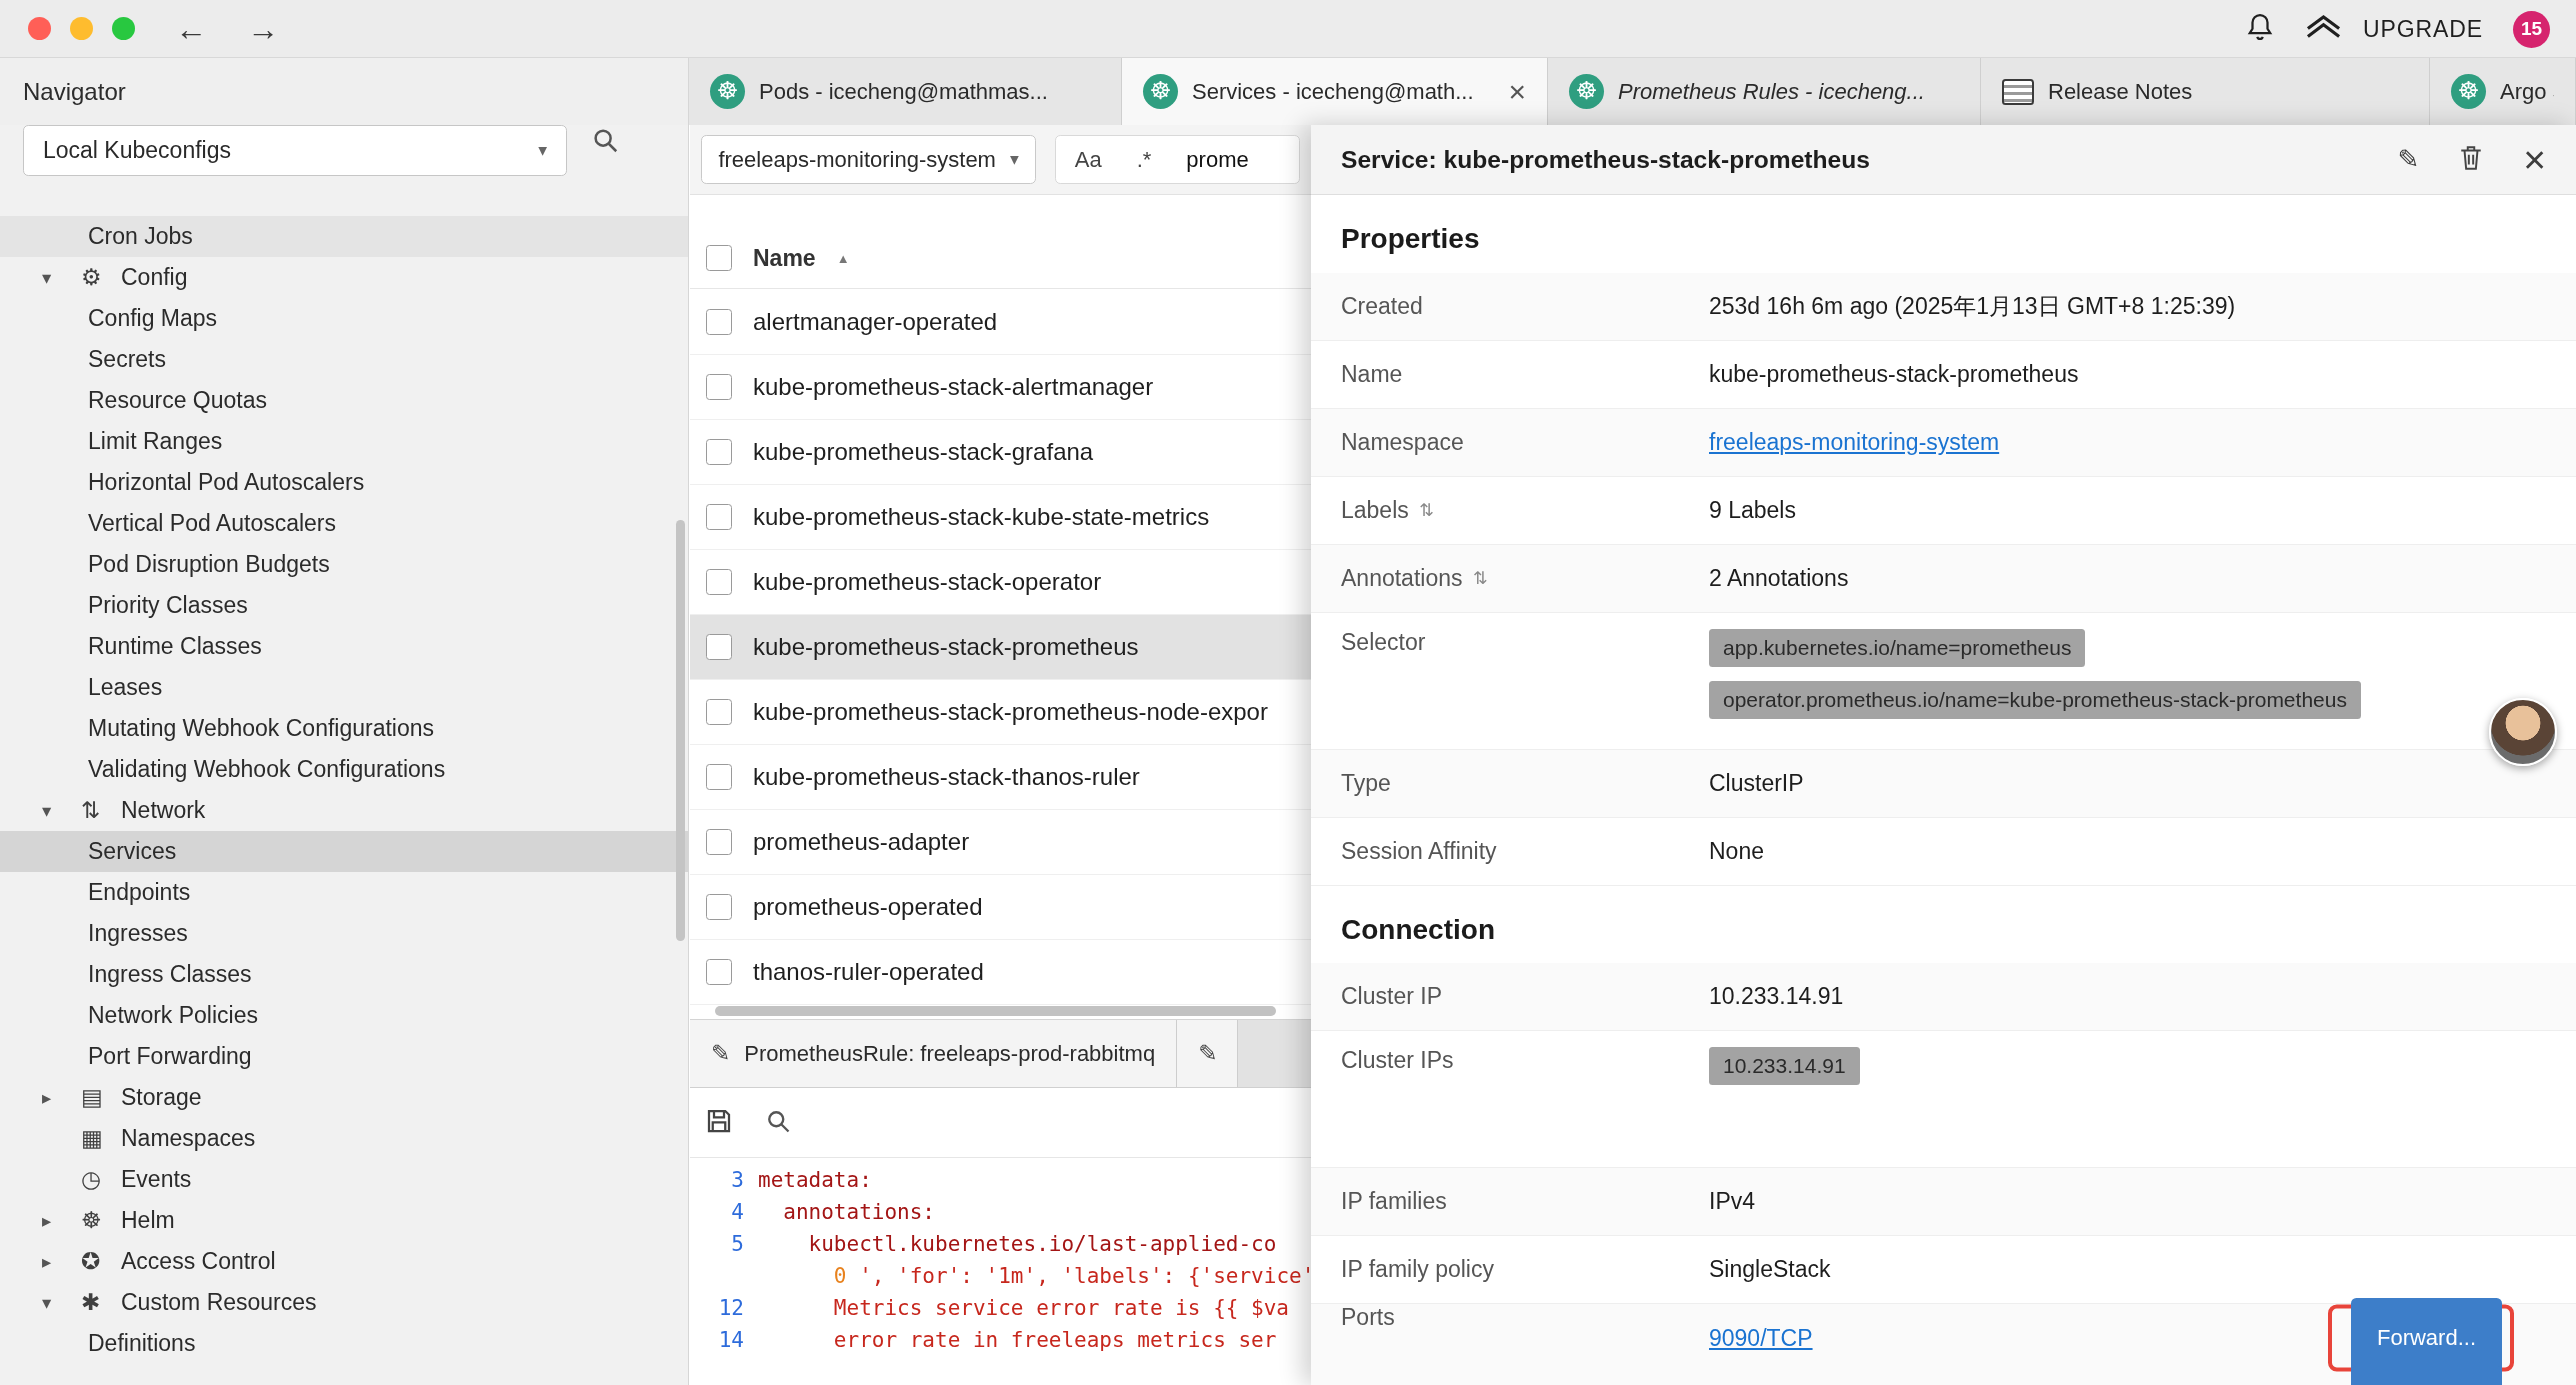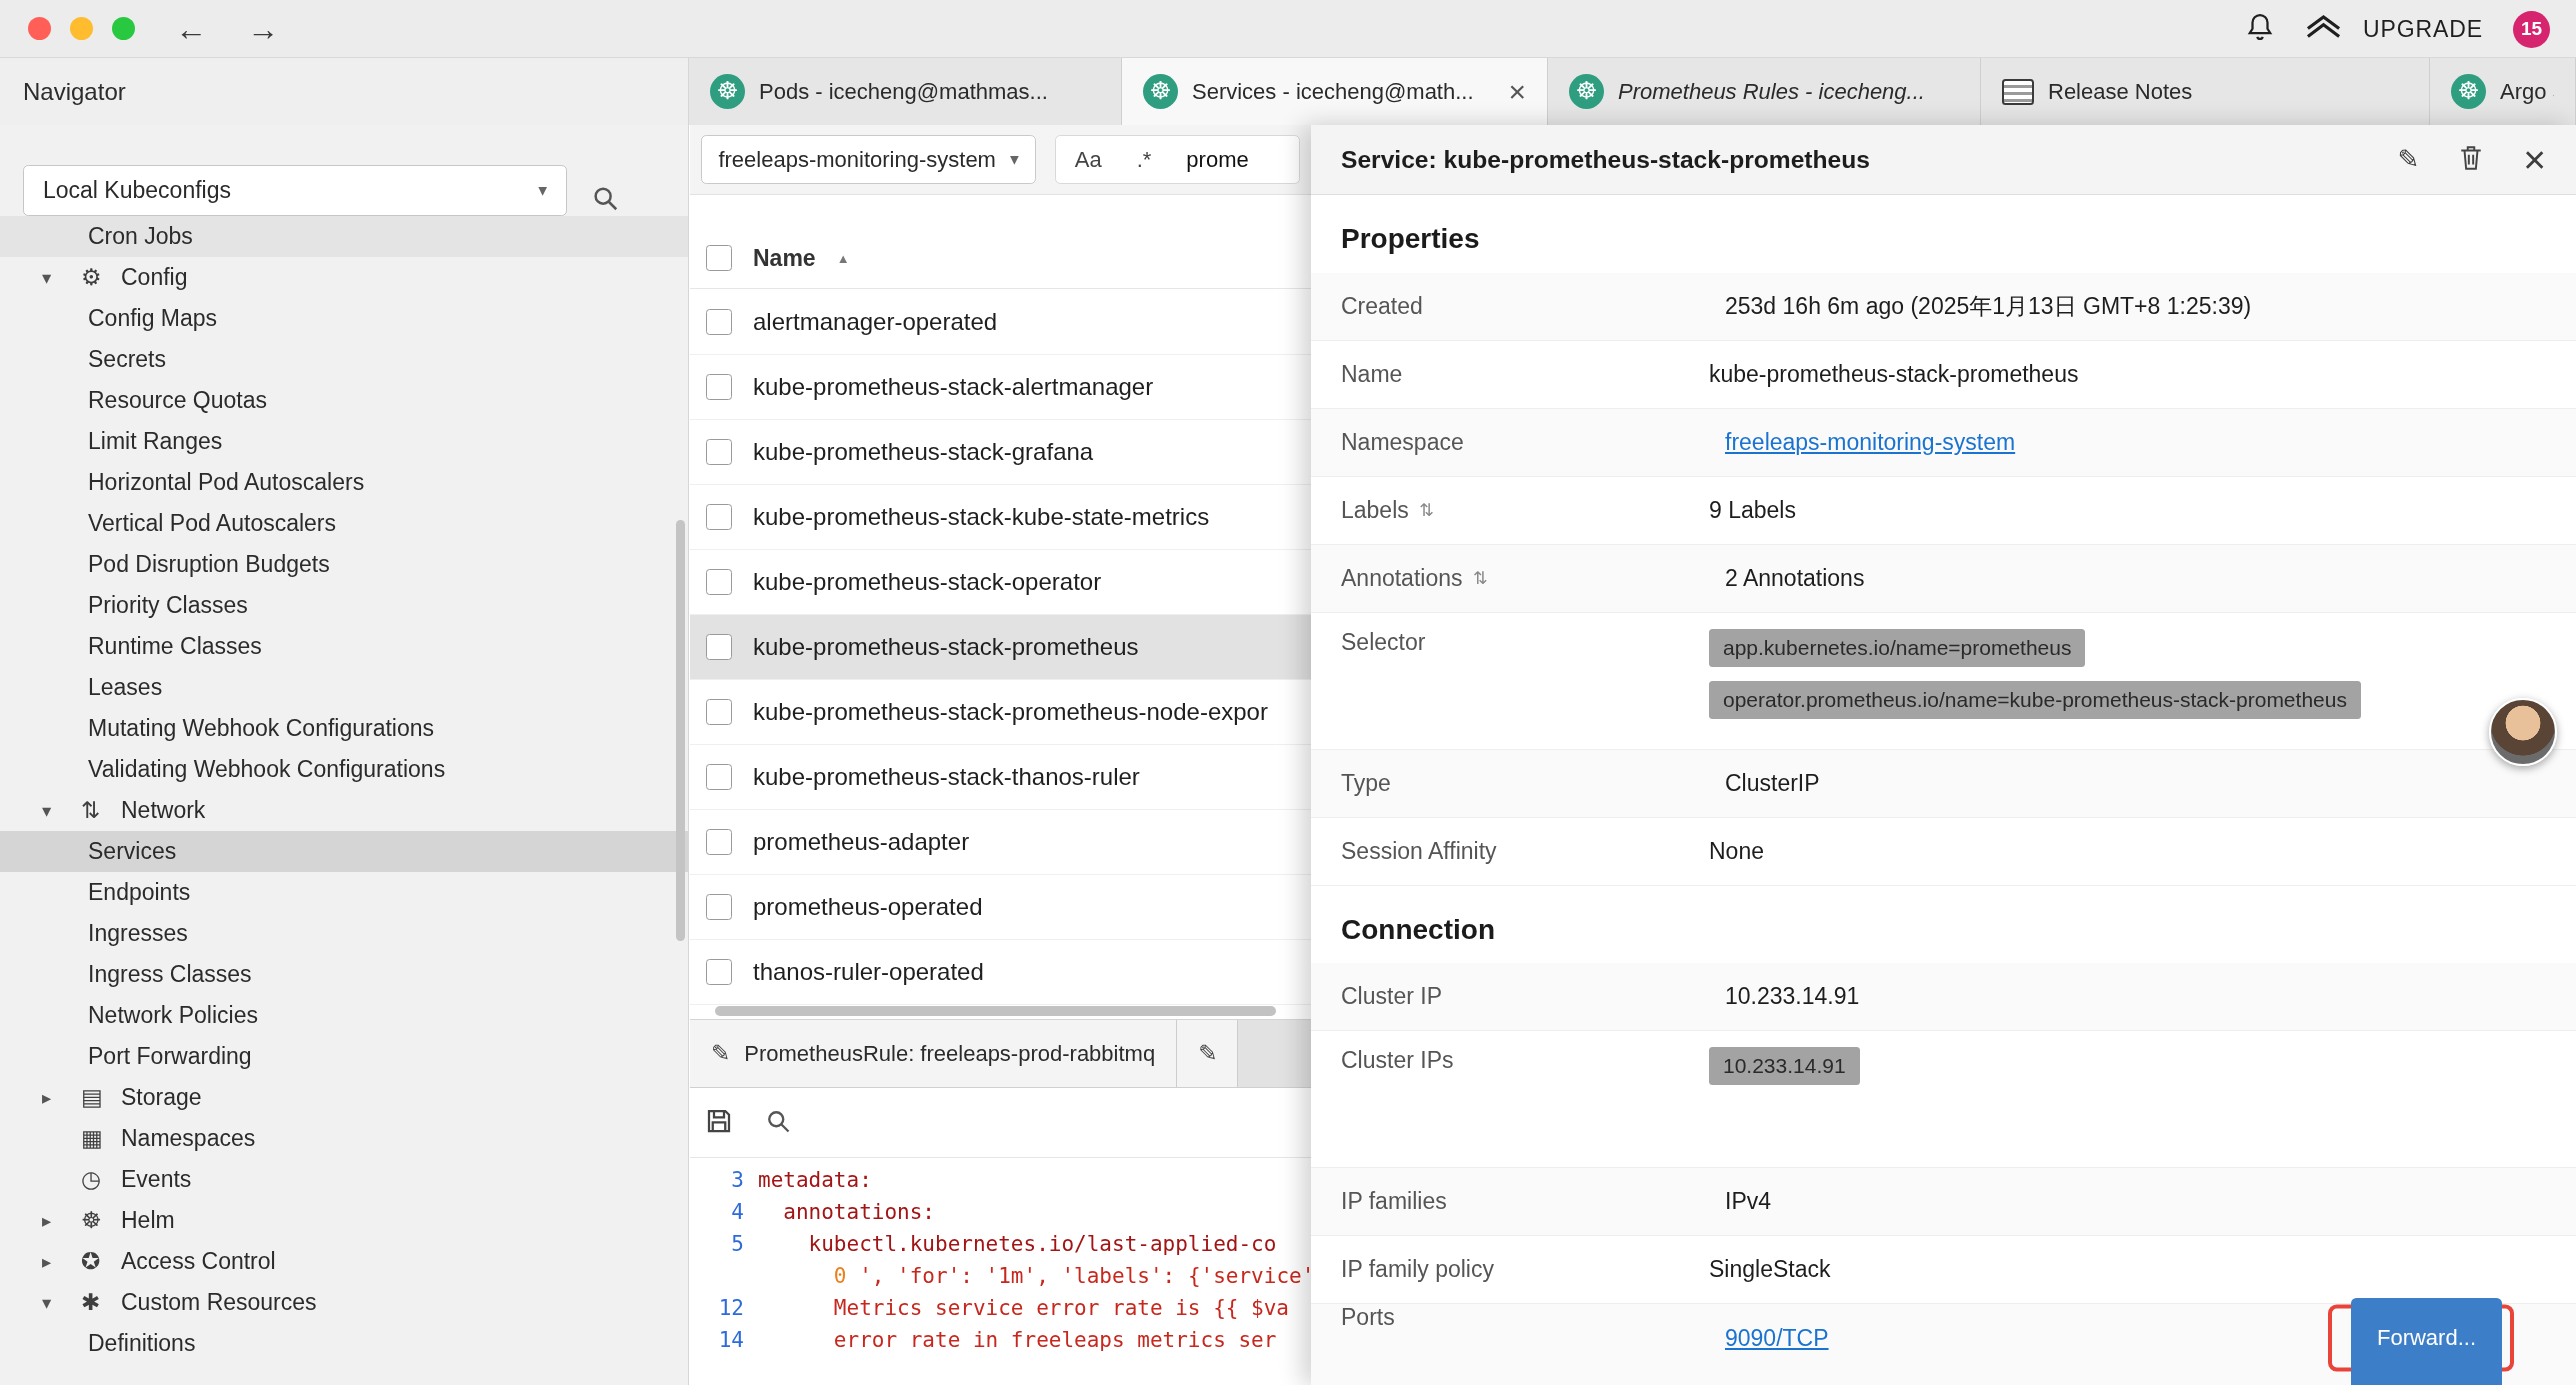--- a/index.html
+++ b/index.html
@@ -25,21 +25,21 @@
   .tab:nth-child(1){width:433px;} .tab:nth-child(2){width:426px;} .tab:nth-child(3){width:433px;} .tab:nth-child(4){width:449px;} .tab:nth-child(5){width:146px;}
   .tab.active { background:#f8f8f8; }
   .tab.italic .tab-label { font-style:italic; }
   .tab-label { white-space:nowrap; overflow:hidden; flex:1; }
   .tab-close { font-size:30px; color:#555; line-height:1; }
   .k8s-icon { width:35px; height:35px; flex:0 0 35px; border-radius:50%; background:#2f9e80; color:#fff; display:grid; place-items:center; font-size:24.6px; line-height:1; }
   .doc-icon { width:32px; height:26px; flex:0 0 32px; border:2.6px solid #3a3a3a; border-radius:3.5px; background:repeating-linear-gradient(to bottom,#fff 0 4.4px,#9a9a9a 4.4px 7px); }
 
   
   .sidebar { position:absolute; left:0; top:125px; width:689px; bottom:0; background:#f1f1f1; border-right:0.9px solid #d6d6d6; overflow:hidden; }
-  .side-search { height:91px; display:flex; align-items:flex-end; padding:0 23px; gap:23px; }
+  .side-search { height:91px; display:flex; align-items:flex-start; padding:0 23px; gap:23px; }
   .kubeconfig-select { width:544px; height:51px; background:#fff; border:0.9px solid #c6c6c6; border-radius:5.3px; display:flex; align-items:center; justify-content:space-between; padding:0 19px; font-size:23px; color:#2a2a2a; }
   .chev-glyph { font-size:17.5px; color:#666; }
   .tree { position:absolute; left:0; top:91px; right:0; }
   .tree-row { height:41px; display:flex; align-items:center; font-size:23px; color:#2b2b2b; white-space:nowrap; }
   .tree-row.group { padding-left:42px; }
   .tree-row.leaf { padding-left:88px; }
   .tree-row.selected { background:#d5d5d5; }
   .tree-row.highlight { background:#e4e4e4; }
   .chev { width:39px; font-size:18.4px; color:#555; flex:0 0 39px; }
   .ticon { width:40px; font-size:23px; color:#3f3f3f; flex:0 0 40px; }
@@ -78,21 +78,21 @@
 
   
   .drawer { position:absolute; left:1311px; top:125px; right:0; bottom:0; background:#fff; box-shadow:-8.8px 0 23px rgba(0,0,0,0.18); overflow:hidden; }
   .dheader { height:70px; background:#f4f4f4; border-bottom:0.9px solid #dedede; display:flex; align-items:center; padding:0 30px; }
   .dtitle { font-size:24.6px; font-weight:bold; color:#1d1d1d; flex:1; }
   .dheader-icons { display:flex; align-items:center; gap:39px; }
   .icon-pencil { font-size:26px; color:#3d3d3d; }
   .icon-close { font-size:39px; color:#3d3d3d; line-height:1; }
   .dsection-title { font-size:28px; font-weight:bold; color:#1b1b1b; margin:28px 30px 17.5px; }
   .drow { display:flex; align-items:center; min-height:68px; padding:0 30px; border-bottom:0.9px solid #eeeeee; font-size:23px; }
-  .drow.stripe { background:#fafafa;gap:16px; }
+  .drow.stripe { background:#fafafa; }
   .drow.tall { align-items:flex-start; padding-top:16px; min-height:137px; }
   .dlabel { width:368px; flex:0 0 368px; color:#555; display:flex; align-items:center; gap:10.5px; }
   .expander { font-size:17.5px; color:#888; }
   .dvalue { flex:1; color:#1d1d1d; position:relative; }
   .dlink { color:#1a73d1; text-decoration:underline; }
   .badges { display:flex; flex-direction:column; gap:14px; }
   .pill { background:#a3a3a3; border-radius:3.5px; padding:7px 14px; font-size:21px; color:#2a2a2a; width:max-content; max-width:877px; }
   .drow.ports { padding:0 30px; align-items:flex-start; min-height:137px; }
   .ports-col { flex:1; }
   .port-line { position:relative; height:68px; display:flex; align-items:center; }

